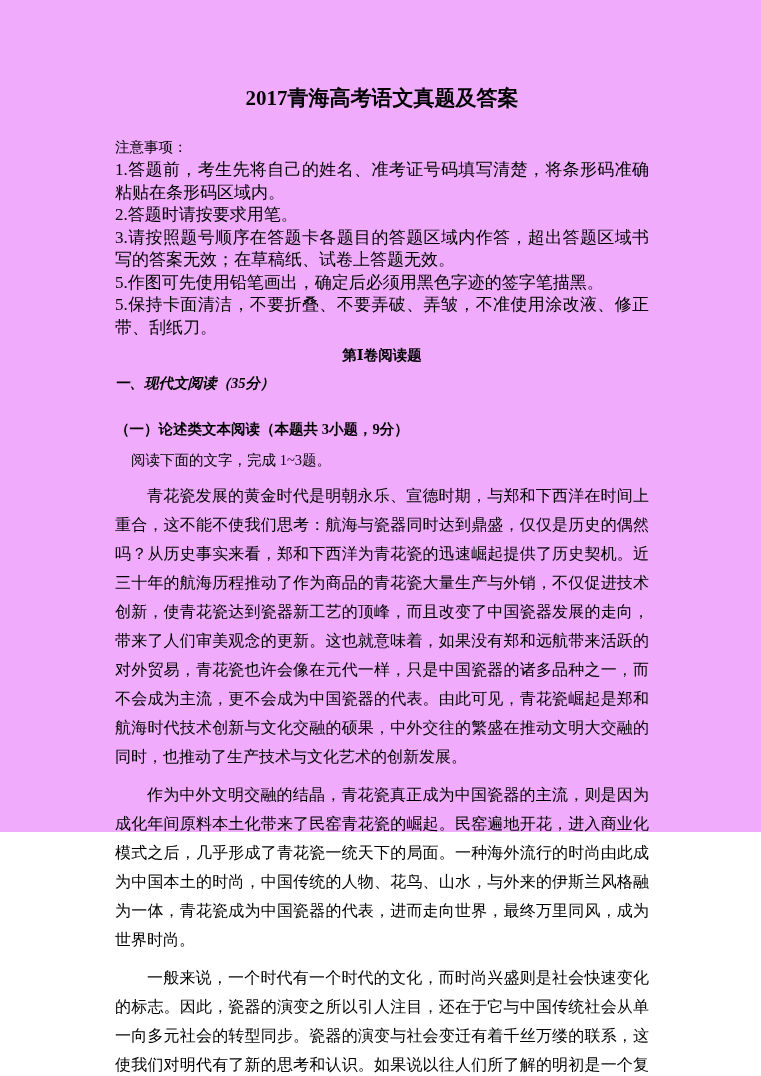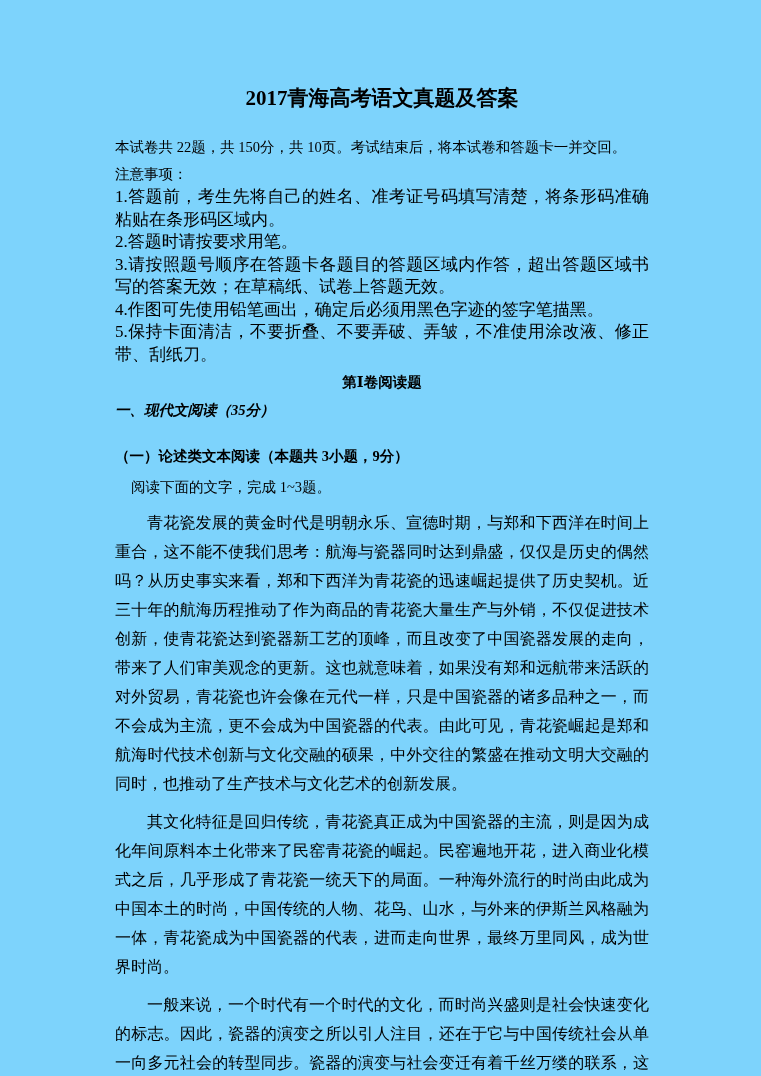--- a/index.html
+++ b/index.html
@@ -8,23 +8,23 @@
       background: #ffffff;
     }
     body {
       width: 761px;
       height: 1076px;
       overflow: hidden;
     }
     .page {
       box-sizing: border-box;
       width: 761px;
-      height: 1076px;
+      height: 832px;
       padding: 84px 112px 0 115px;
-      background: #7dd3fc;
+      background: #f0abfc;
       color: #000000;
       font-family: "Liberation Serif", "DejaVu Serif", serif;
     }
     .doc-title {
       margin: 0 0 24px 0;
       text-align: center;
       font-size: 21px;
       font-weight: bold;
       line-height: 28px;
     }
@@ -81,41 +81,40 @@
       text-indent: 2em;
     }
   </style>
 </head>
 <body>
 
 <div class="page">
 
   <h1 class="doc-title">2017青海高考语文真题及答案</h1>
 
-  <p class="intro">本试卷共 22题，共 150分，共 10页。考试结束后，将本试卷和答题卡一并交回。</p>
 
   <p class="notice-heading">注意事项：</p>
 
   <p class="notice">1.答题前，考生先将自己的姓名、准考证号码填写清楚，将条形码准确粘贴在条形码区域内。</p>
 
   <p class="notice">2.答题时请按要求用笔。</p>
 
   <p class="notice">3.请按照题号顺序在答题卡各题目的答题区域内作答，超出答题区域书写的答案无效；在草稿纸、试卷上答题无效。</p>
 
-  <p class="notice">4.作图可先使用铅笔画出，确定后必须用黑色字迹的签字笔描黑。</p>
+  <p class="notice">5.作图可先使用铅笔画出，确定后必须用黑色字迹的签字笔描黑。</p>
 
   <p class="notice">5.保持卡面清洁，不要折叠、不要弄破、弄皱，不准使用涂改液、修正带、刮纸刀。</p>
 
   <p class="section-title">第Ⅰ卷阅读题</p>
 
   <p class="part-heading">一、现代文阅读（35分）</p>
 
   <p class="subpart-heading">（一）论述类文本阅读（本题共 3小题，9分）</p>
 
   <p class="instruction">阅读下面的文字，完成 1~3题。</p>
 
   <p class="body-para">青花瓷发展的黄金时代是明朝永乐、宣德时期，与郑和下西洋在时间上重合，这不能不使我们思考：航海与瓷器同时达到鼎盛，仅仅是历史的偶然吗？从历史事实来看，郑和下西洋为青花瓷的迅速崛起提供了历史契机。近三十年的航海历程推动了作为商品的青花瓷大量生产与外销，不仅促进技术创新，使青花瓷达到瓷器新工艺的顶峰，而且改变了中国瓷器发展的走向，带来了人们审美观念的更新。这也就意味着，如果没有郑和远航带来活跃的对外贸易，青花瓷也许会像在元代一样，只是中国瓷器的诸多品种之一，而不会成为主流，更不会成为中国瓷器的代表。由此可见，青花瓷崛起是郑和航海时代技术创新与文化交融的硕果，中外交往的繁盛在推动文明大交融的同时，也推动了生产技术与文化艺术的创新发展。</p>
 
-  <p class="body-para">其文化特征是回归传统，青花瓷真正成为中国瓷器的主流，则是因为成化年间原料本土化带来了民窑青花瓷的崛起。民窑遍地开花，进入商业化模式之后，几乎形成了青花瓷一统天下的局面。一种海外流行的时尚由此成为中国本土的时尚，中国传统的人物、花鸟、山水，与外来的伊斯兰风格融为一体，青花瓷成为中国瓷器的代表，进而走向世界，最终万里同风，成为世界时尚。</p>
+  <p class="body-para">作为中外文明交融的结晶，青花瓷真正成为中国瓷器的主流，则是因为成化年间原料本土化带来了民窑青花瓷的崛起。民窑遍地开花，进入商业化模式之后，几乎形成了青花瓷一统天下的局面。一种海外流行的时尚由此成为中国本土的时尚，中国传统的人物、花鸟、山水，与外来的伊斯兰风格融为一体，青花瓷成为中国瓷器的代表，进而走向世界，最终万里同风，成为世界时尚。</p>
 
   <p class="body-para">一般来说，一个时代有一个时代的文化，而时尚兴盛则是社会快速变化的标志。因此，瓷器的演变之所以引人注目，还在于它与中国传统社会从单一向多元社会的转型同步。瓷器的演变与社会变迁有着千丝万缕的联系，这使我们对明代有了新的思考和认识。如果说以往人们所了解的明初是一个复兴传统的时代，其文化特征是回归传统，明初往往被认为</p>
 
 </div>
 
 </body></html>

